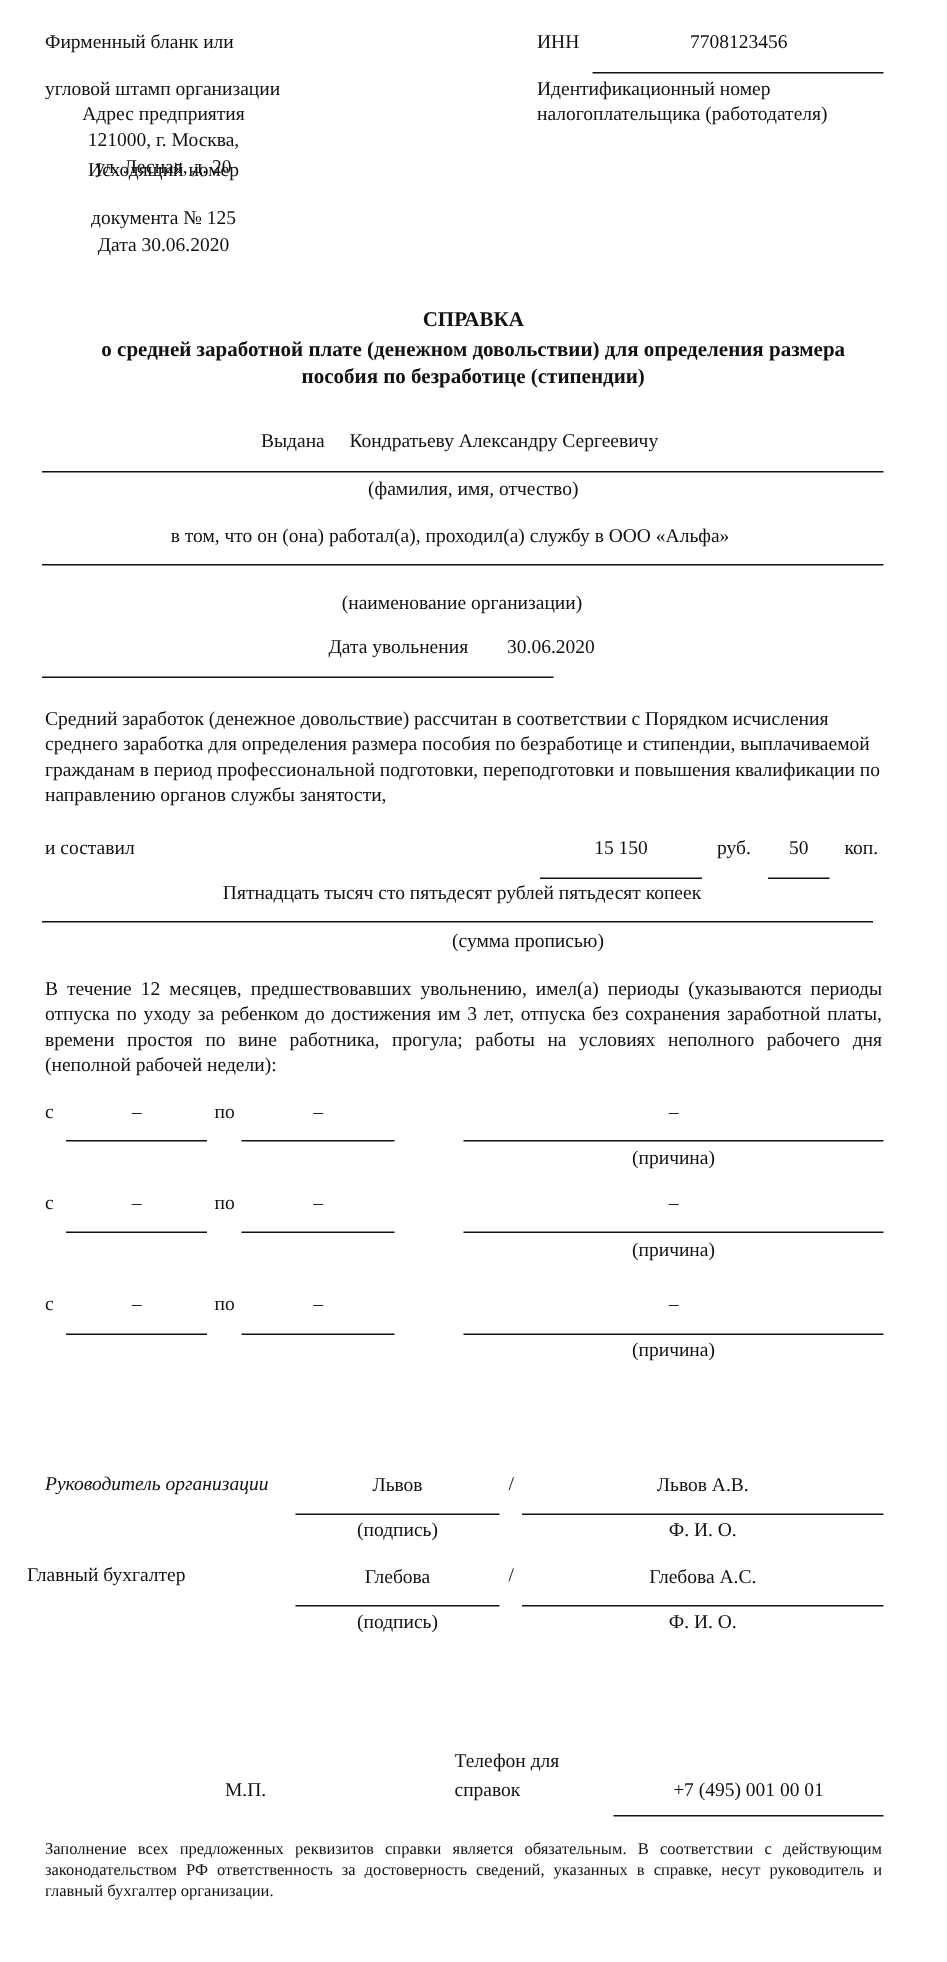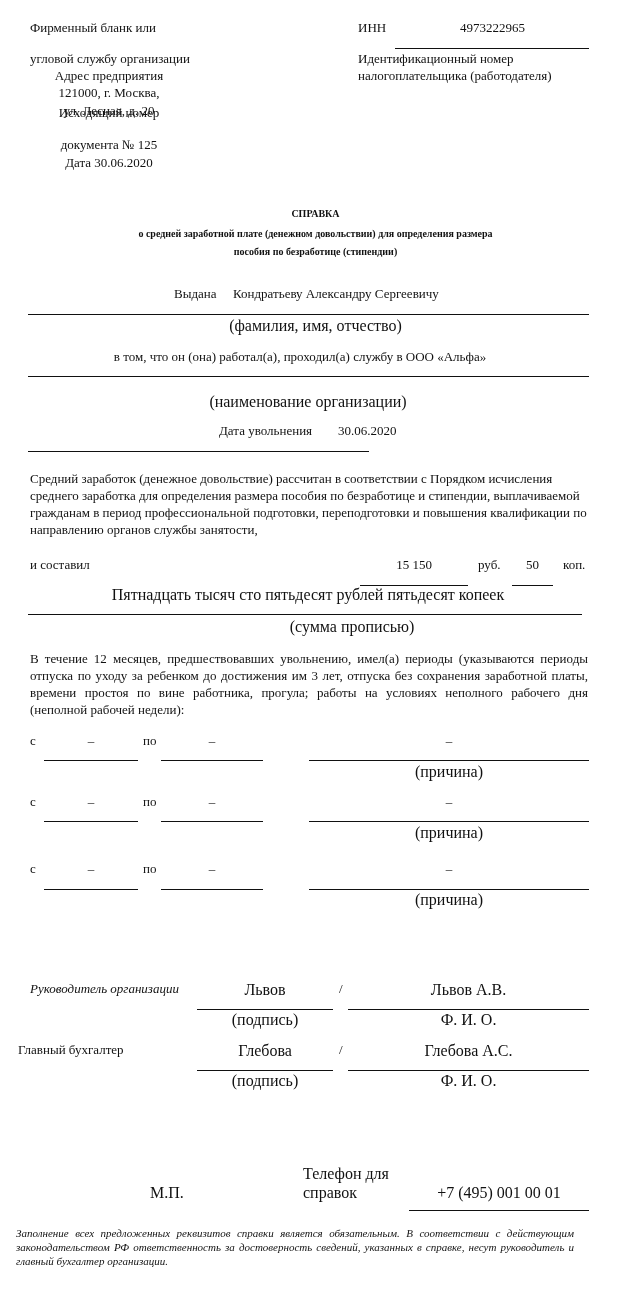--- a/index.html
+++ b/index.html
@@ -4,43 +4,43 @@
 <style>
   html, body { margin: 0; padding: 0; background: #ffffff; }
   body {
     width: 631px; height: 1308px; position: relative; overflow: hidden;
     font-family: "Liberation Serif", "DejaVu Serif", serif;
     color: #111111; font-size: 13px; line-height: 17px;
   }
   .abs { position: absolute; white-space: nowrap; }
   .c { text-align: center; }
   .line { position: absolute; height: 0; border-top: 1px solid #111; }
-  .small { font-size: 16px; }
+  .small { font-size: 13px; }
   .tiny { font-size: 11px; line-height: 14px; }
-  .title { font-size: 10px; line-height: 20px; font-weight: bold; }
+  .title { font-size: 14px; line-height: 20px; font-weight: bold; }
   .para { position: absolute; white-space: normal; }
   .justify { text-align: justify; text-align-last: left; }
 </style>
 </head>
 <body>
 
 <div>
   <div class="abs" style="left:30px;top:19px;">Фирменный бланк или</div>
-  <div class="abs" style="left:30px;top:50px;">угловой службу организации</div>
+  <div class="abs" style="left:30px;top:50px;">угловой штамп организации</div>
   <div class="abs c" style="left:30px;width:158px;top:67px;">Адрес предприятия</div>
   <div class="abs c" style="left:30px;width:158px;top:84px;">121000, г. Москва,</div>
   <div class="abs c" style="left:30px;width:158px;top:102px;">ул. Лесная, д. 20</div>
   <div class="abs c" style="left:30px;width:158px;top:104px;">Исходящий номер</div>
   <div class="abs c" style="left:30px;width:158px;top:136px;">документа № 125</div>
   <div class="abs c" style="left:30px;width:158px;top:154px;">Дата 30.06.2020</div>
 </div>
 
 <div>
   <div class="abs" style="left:358px;top:19px;text-align:center;">ИНН</div>
-  <div class="abs" style="left:460px;top:19px;">4973222965</div>
+  <div class="abs" style="left:460px;top:19px;">7708123456</div>
   <div class="line" style="left:395px;width:194px;top:48px;"></div>
   <div class="abs" style="left:358px;top:50px;">Идентификационный номер</div>
   <div class="abs" style="left:358px;top:67px;">налогоплательщика (работодателя)</div>
 </div>
 
 <div class="abs c title" style="left:0;width:631px;top:204px;">СПРАВКА</div>
 <div class="abs c title" style="left:0;width:631px;top:224px;">о средней заработной плате (денежном довольствии) для определения размера</div>
 <div class="abs c title" style="left:0;width:631px;top:242px;">пособия по безработице (стипендии)</div>
 
 <div>
@@ -136,14 +136,14 @@
   <div class="abs c small" style="left:197px;width:136px;top:1072px;">(подпись)</div>
   <div class="abs c small" style="left:348px;width:241px;top:1072px;">Ф. И. О.</div>
 </div>
 
 <div>
   <div class="abs small" style="left:150px;top:1184px;">М.П.</div>
   <div class="abs small" style="left:303px;top:1165px;">Телефон для</div>
   <div class="abs small" style="left:303px;top:1184px;">справок</div>
   <div class="abs c small" style="left:409px;width:180px;top:1184px;">+7 (495) 001 00 01</div>
   <div class="line" style="left:409px;width:180px;top:1210px;"></div>
-  <div class="para tiny justify" style="left:16px;width:558px;top:1226px;font-style:italic;">Заполнение всех предложенных реквизитов справки является обязательным. В соответствии с действующим законодательством РФ ответственность за достоверность сведений, указанных в справке, несут руководитель и главный бухгалтер организации.</div>
+  <div class="para tiny justify" style="left:30px;width:558px;top:1226px;">Заполнение всех предложенных реквизитов справки является обязательным. В соответствии с действующим законодательством РФ ответственность за достоверность сведений, указанных в справке, несут руководитель и главный бухгалтер организации.</div>
 </div>
 
 </body></html>

